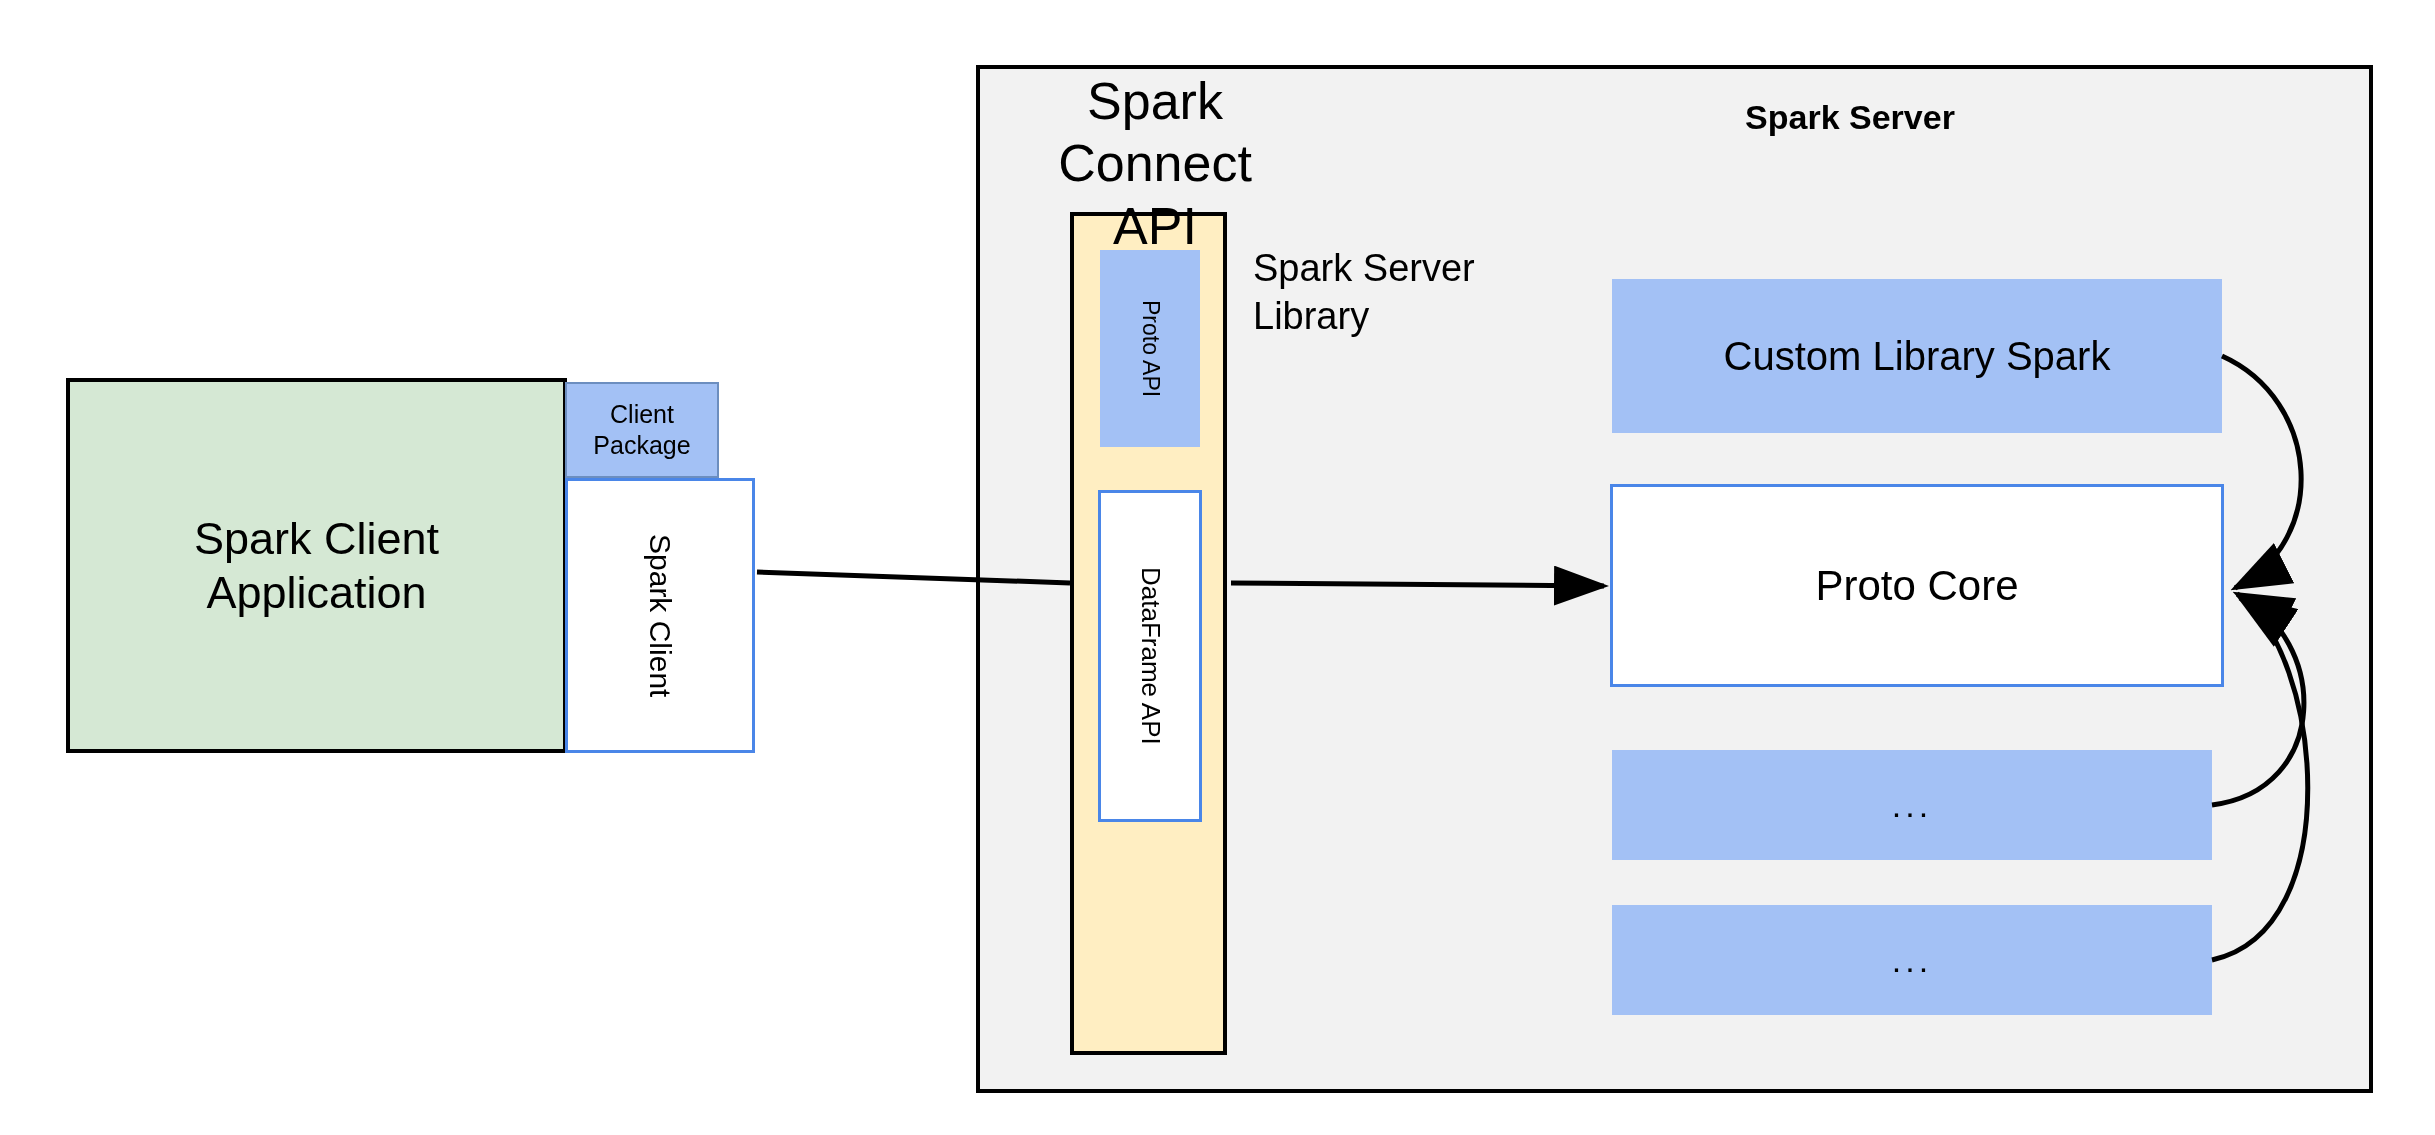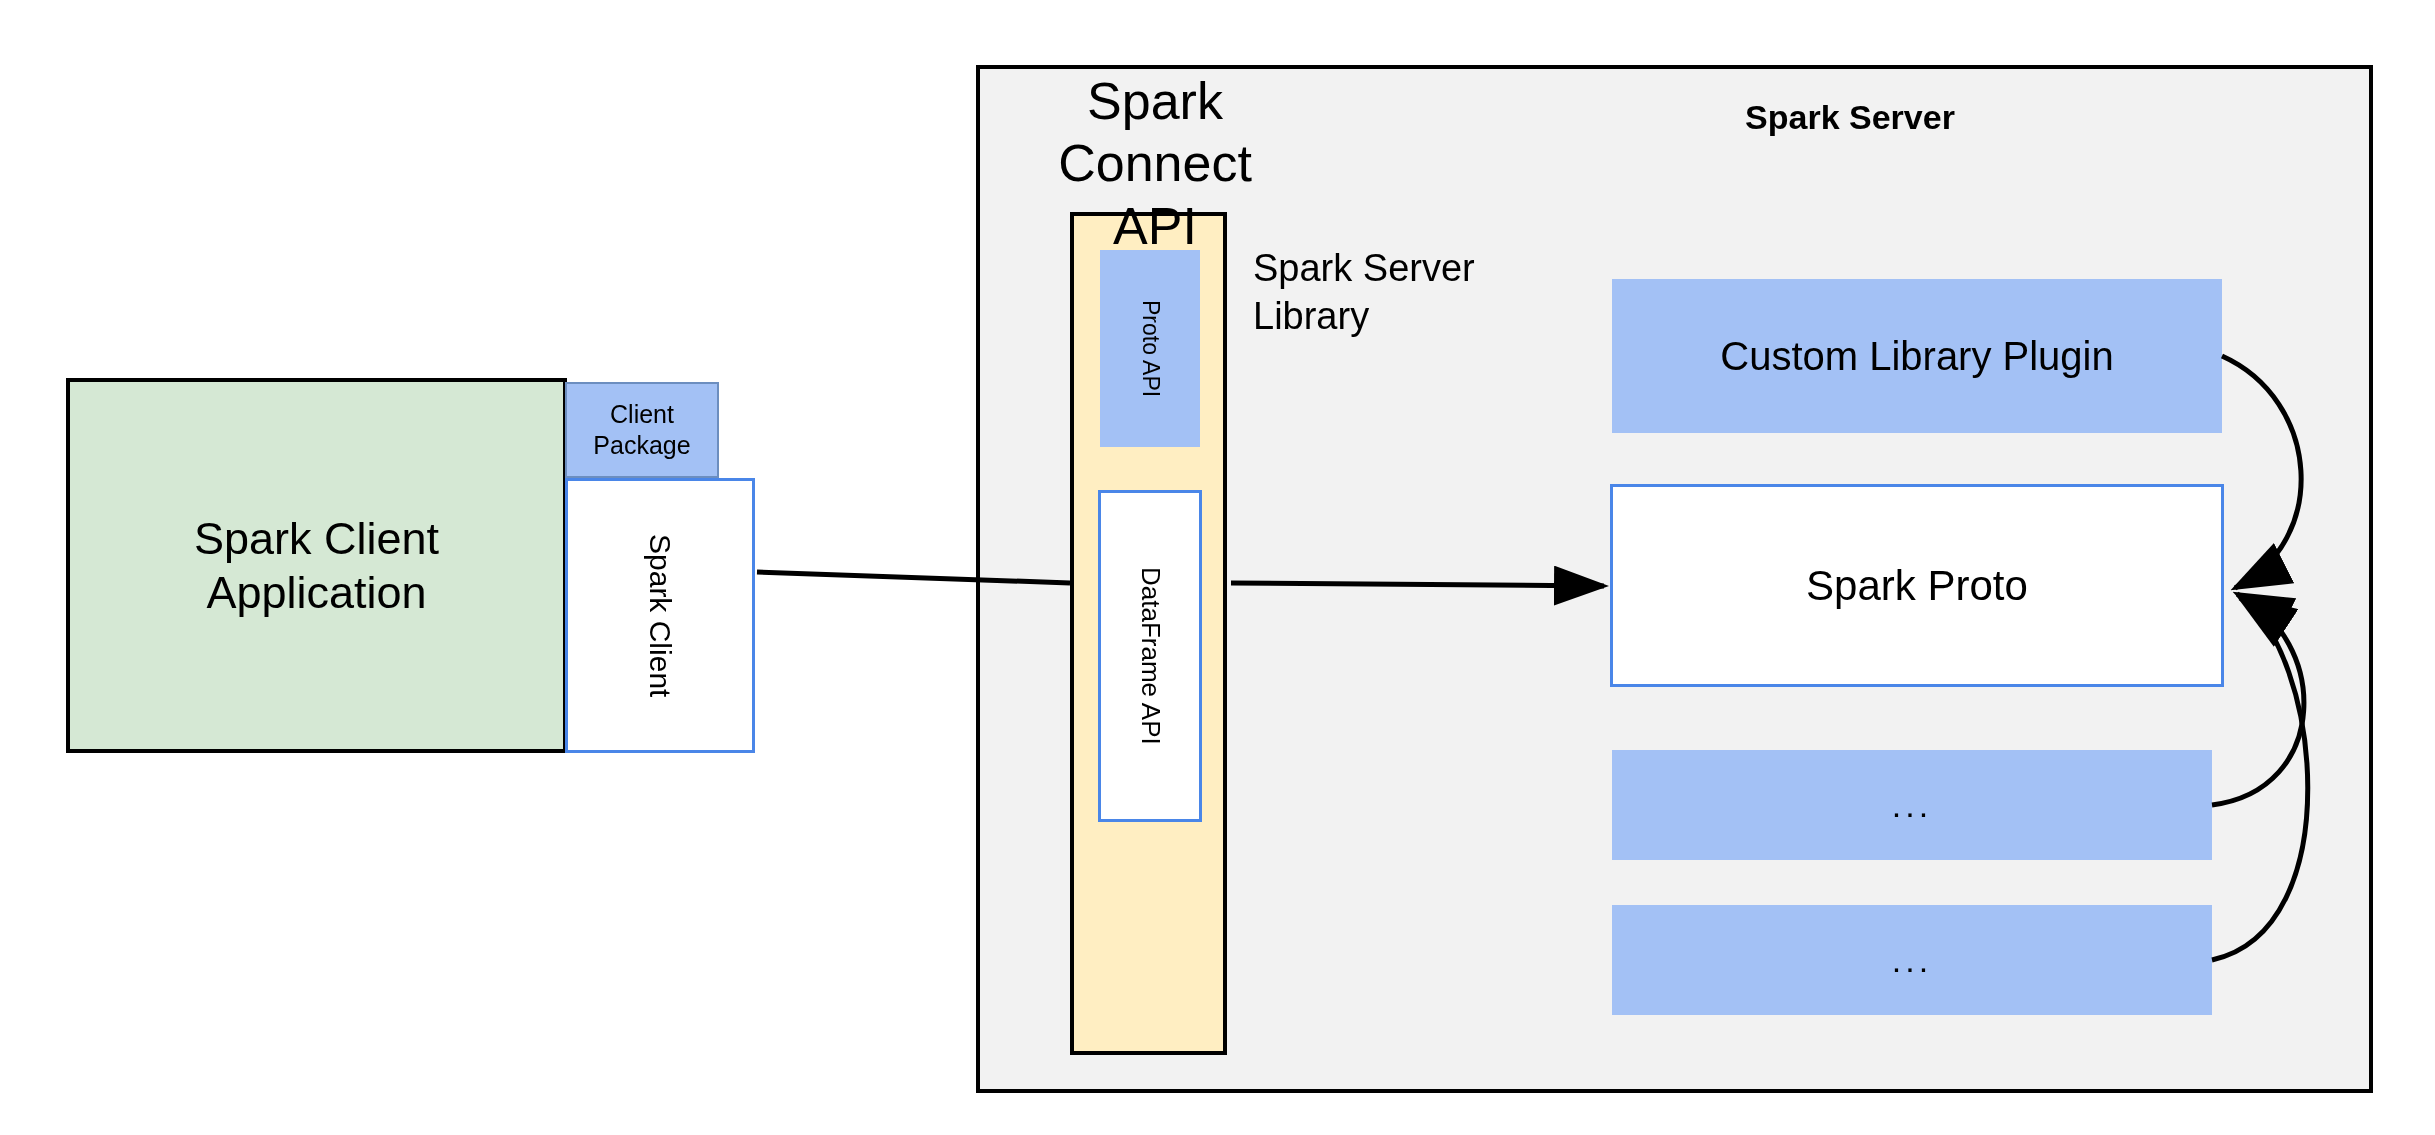--- a/index.html
+++ b/index.html
@@ -219,25 +219,25 @@
 
   <div class="box" id="proto-api">
     <span class="vtext-cw vtext-small">Proto API</span>
   </div>
 
   <div class="box" id="dataframe-api">
     <span class="vtext-cw vtext-med">DataFrame API</span>
   </div>
 
   <div class="box" id="custom-plugin">
-    <span>Custom Library Plugin</span>
+    <span>Custom Library Spark</span>
   </div>
 
   <div class="box" id="spark-core">
-    <span>Spark Proto</span>
+    <span>Proto Core</span>
   </div>
 
   <div class="box" id="ellipsis-one">
     <span>...</span>
   </div>
   <div class="box" id="ellipsis-two">
     <span>...</span>
   </div>
 
   <svg id="connectors" viewBox="0 0 2435 1135" xmlns="http://www.w3.org/2000/svg">

